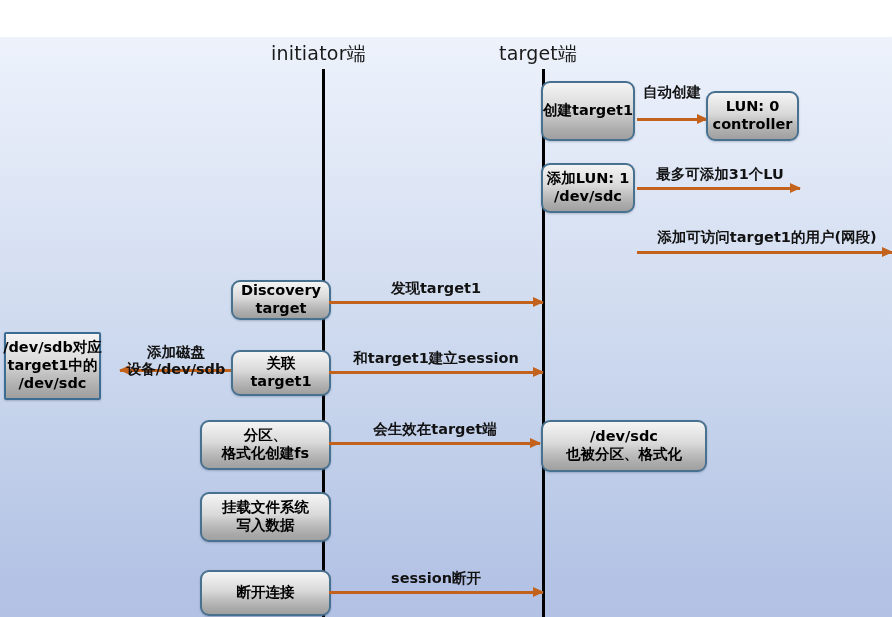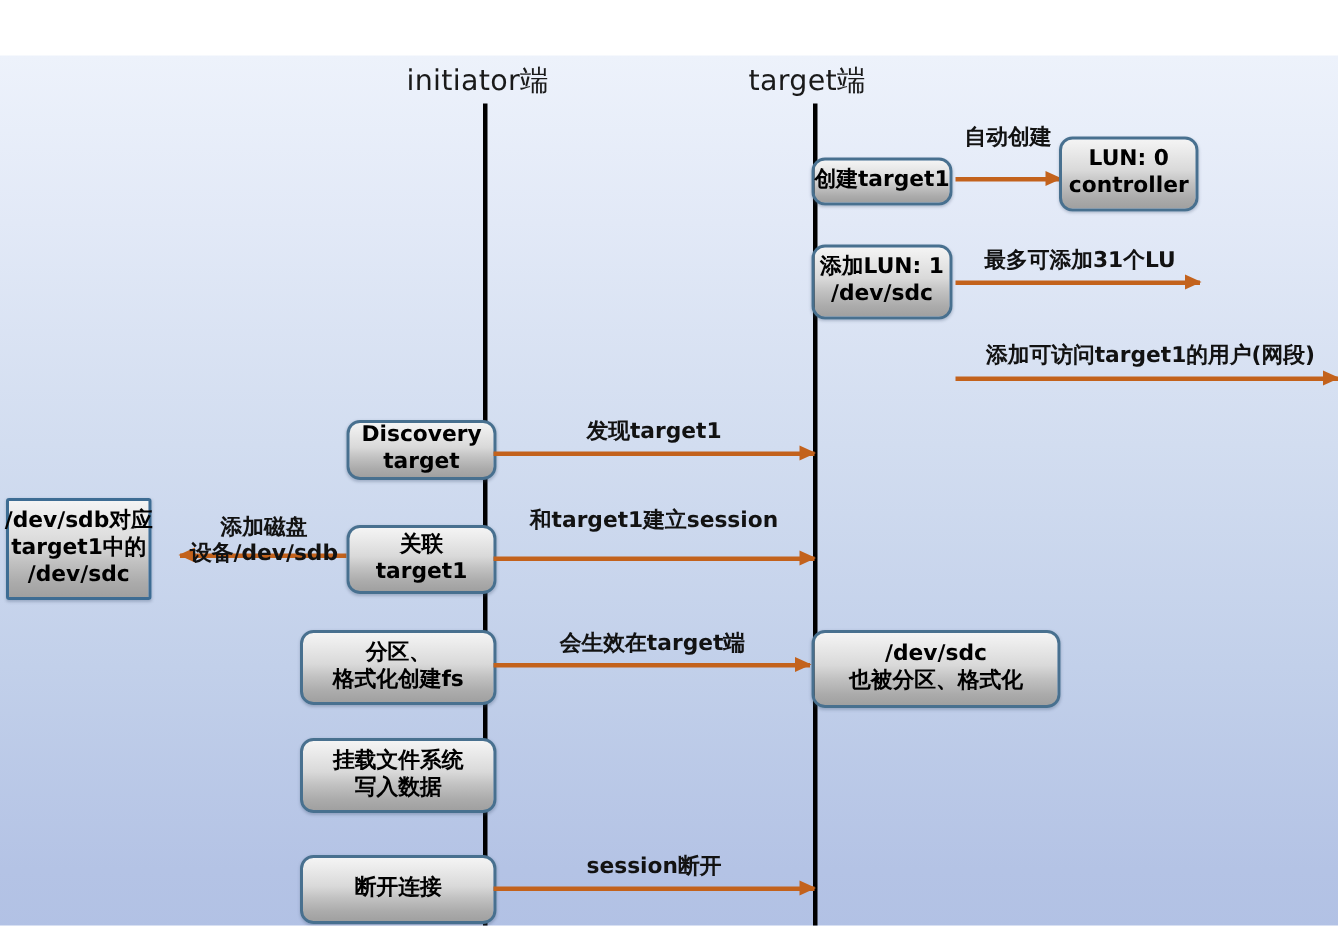--- a/index.html
+++ b/index.html
@@ -115,21 +115,21 @@
 
   <div class="lifeline-head" style="left:271px; top:4px;">initiator端</div>
   <div class="lifeline-head" style="left:499px; top:4px;">target端</div>
 
   <div class="lifeline" style="left:322px; top:32px; height:576px;"></div>
   <div class="lifeline-tip" style="left:316.5px; top:597px;"></div>
 
   <div class="lifeline" style="left:542px; top:32px; height:576px;"></div>
   <div class="lifeline-tip" style="left:536.5px; top:597px;"></div>
 
-  <div class="node" style="left:541px; top:68px; width:94px; height:32px;">
+  <div class="node" style="left:541px; top:44px; width:94px; height:60px;">
     <span class="ln">创建target1</span>
   </div>
 
   <div class="arrow right" style="left:637px; top:81px; width:70px;">
     <span class="head"></span>
   </div>
   <div class="arrow-label" style="left:636px; top:47px; width:72px;">
     <span class="ln">自动创建</span>
   </div>
 
@@ -185,21 +185,21 @@
   </div>
 
   <div class="node" style="left:231px; top:313px; width:100px; height:46px;">
     <span class="ln">关联</span>
     <span class="ln">target1</span>
   </div>
 
   <div class="arrow right" style="left:329px; top:334px; width:214px;">
     <span class="head"></span>
   </div>
-  <div class="arrow-label" style="left:341px; top:302px; width:190px;">
+  <div class="arrow-label" style="left:341px; top:313px; width:190px;">
     <span class="ln">和target1建立session</span>
   </div>
 
   <div class="node" style="left:200px; top:383px; width:131px; height:50px;align-items:center;">
     <span class="ln">分区、</span>
     <span class="ln">格式化创建fs</span>
   </div>
 
   <div class="arrow right" style="left:329px; top:405px; width:211px;">
     <span class="head"></span>

